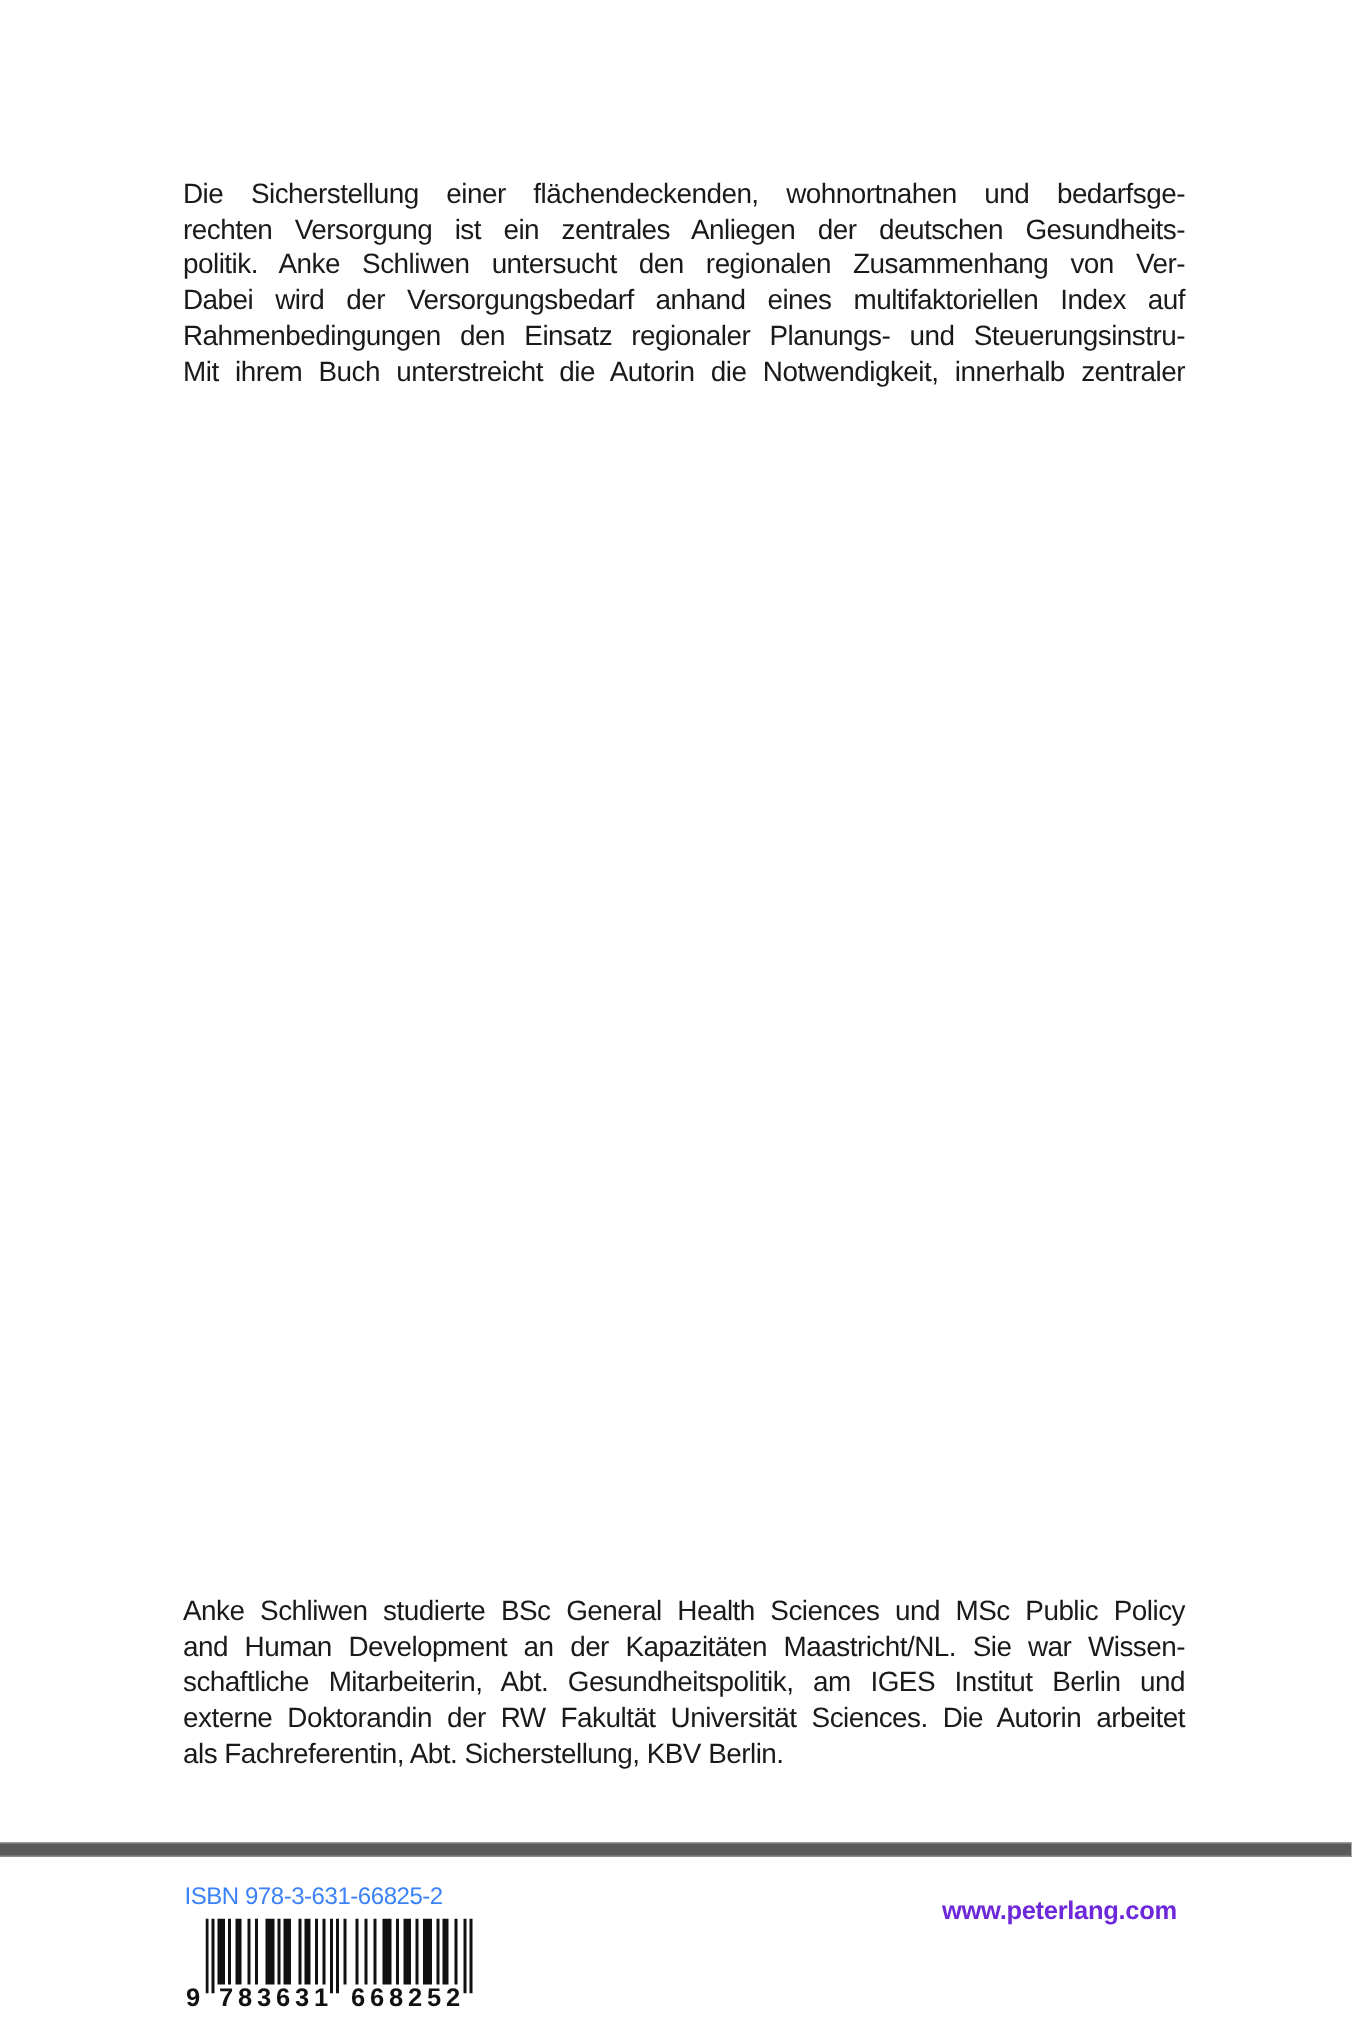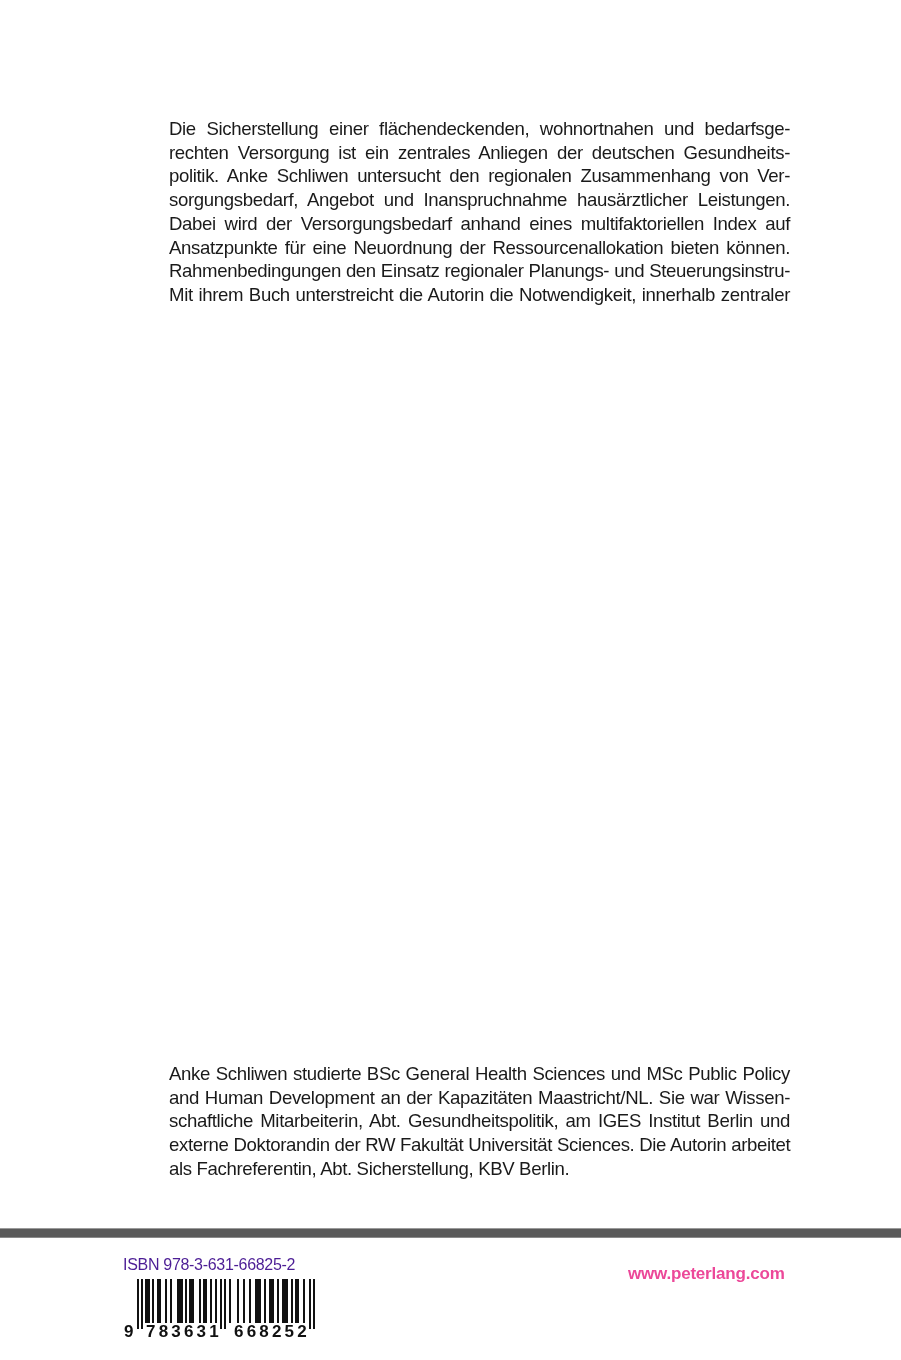--- a/index.html
+++ b/index.html
@@ -5,54 +5,52 @@
   html, body { margin: 0; padding: 0; }
   body {
     width: 901px; height: 1360px; background: #ffffff; position: relative; overflow: hidden;
     font-family: "Liberation Sans", sans-serif; color: #1a1a1a;
   }
   .para {
     position: absolute; left: 122px; width: 668px;
     font-size: 18.6px; line-height: 23.7px; letter-spacing: -0.35px;
     text-align: justify; margin: 0;
   }
-  .para .ln { display: block; white-space: nowrap; text-align: justify; text-align-last: justify; margin-left: 47px; }
+  .para .ln { display: block; white-space: nowrap; text-align: justify; text-align-last: justify; }
   .para .ln.last { text-align-last: left; }
   #abstract { top: 117px; }
   #bio { top: 1062px; }
   .divider {
     position: absolute; left: 0; top: 1228px; width: 901px; height: 8px;
     background: #5a5a5a; border-top: 1px solid #9a9a9a; border-bottom: 1px solid #8a8a8a;
   }
   .isbn-label {
-    position: absolute; left: 123px; top: 1256px; font-size: 16px; letter-spacing: -0.3px; color: #4c1d95;
+    position: absolute; left: 123px; top: 1256px; font-size: 16px; letter-spacing: -0.3px; color: #3b82f6;
   }
   .barcode {
     position: absolute; left: 137px; top: 1279px; width: 180px; height: 50px;
   }
   .barcode-digits {
     position: absolute; left: 124px; top: 1322px; width: 200px; height: 22px;
     font-size: 17px; font-weight: bold; color: #111;
   }
   .barcode-digits span { position: absolute; top: 0; }
   .url {
     position: absolute; left: 628px; top: 1264px; font-size: 17px; font-weight: bold;
-    color: #ec4899; letter-spacing: -0.2px;
+    color: #6d28d9; letter-spacing: -0.2px;
   }
 </style>
 </head>
 <body>
 
 <div class="para" id="abstract">
   <span class="ln">Die Sicherstellung einer flächendeckenden, wohnortnahen und bedarfsge-</span>
   <span class="ln">rechten Versorgung ist ein zentrales Anliegen der deutschen Gesundheits-</span>
   <span class="ln">politik. Anke Schliwen untersucht den regionalen Zusammenhang von Ver-</span>
-  <span class="ln">sorgungsbedarf, Angebot und Inanspruchnahme hausärztlicher Leistungen.</span>
   <span class="ln">Dabei wird der Versorgungsbedarf anhand eines multifaktoriellen Index auf</span>
-  <span class="ln">Ansatzpunkte für eine Neuordnung der Ressourcenallokation bieten können.</span>
   <span class="ln">Rahmenbedingungen den Einsatz regionaler Planungs- und Steuerungsinstru-</span>
   <span class="ln">Mit ihrem Buch unterstreicht die Autorin die Notwendigkeit, innerhalb zentraler</span>
 </div>
 
 <div class="para" id="bio">
   <span class="ln">Anke Schliwen studierte BSc General Health Sciences und MSc Public Policy</span>
   <span class="ln">and Human Development an der Kapazitäten Maastricht/NL. Sie war Wissen-</span>
   <span class="ln">schaftliche Mitarbeiterin, Abt. Gesundheitspolitik, am IGES Institut Berlin und</span>
   <span class="ln">externe Doktorandin der RW Fakultät Universität Sciences. Die Autorin arbeitet</span>
   <span class="ln last">als Fachreferentin, Abt. Sicherstellung, KBV Berlin.</span>

